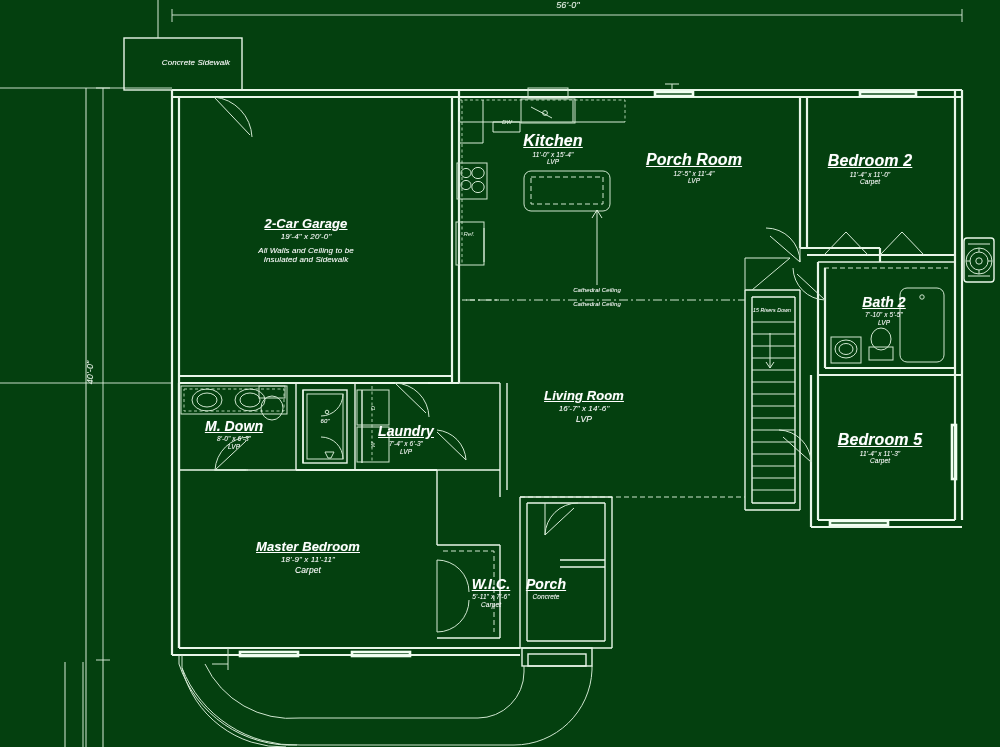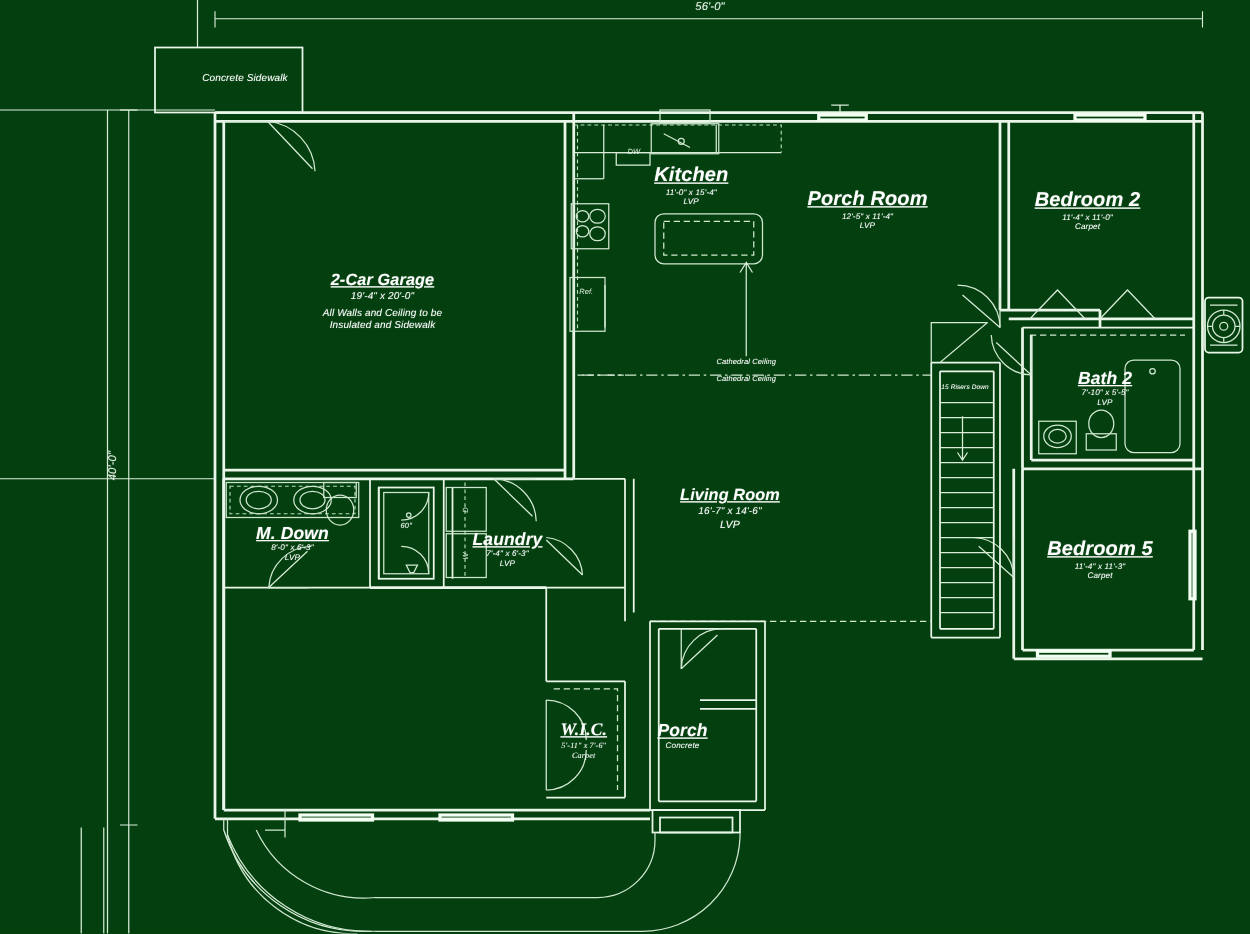--- a/index.html
+++ b/index.html
@@ -452,22 +452,27 @@
   </div>
 
   <div class="lbl" style="left:406px; top:412px;margin-top:11px;">
     <span class="rname xs">Laundry</span>
     <span class="rdim xs">7'-4" x 6'-3"</span>
     <span class="rfloor xs">LVP</span>
   </div>
   <div class="appl rot" style="left:373px; top:405px;">D</div>
   <div class="appl rot" style="left:373px; top:442px;">W</div>
 
-
-  <div class="lbl" style="left:467px; top:576px;font-family:Liberation Serif, serif;">
+  <div class="lbl" style="left:308px; top:539px;">
+    <span class="rname">Master Bedroom</span>
+    <span class="rdim">18'-9" x 11'-11"</span>
+    <span class="rfloor">Carpet</span>
+  </div>
+
+  <div class="lbl" style="left:491px; top:576px;">
     <span class="rname xs">W.I.C.</span>
     <span class="rdim xs">5'-11" x 7'-6"</span>
     <span class="rfloor xs">Carpet</span>
   </div>
 
   <div class="lbl" style="left:546px; top:576px;">
     <span class="rname xs">Porch</span>
     <span class="rfloor xs">Concrete</span>
   </div>
 

